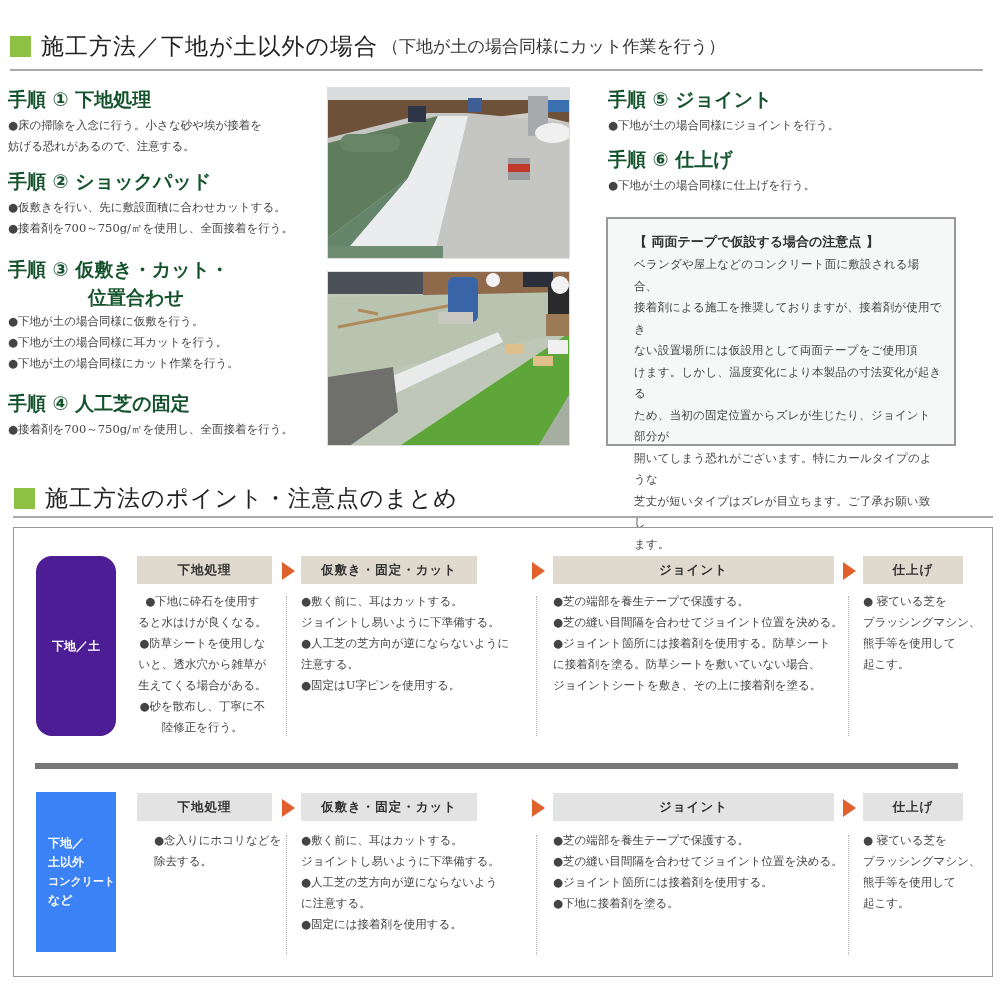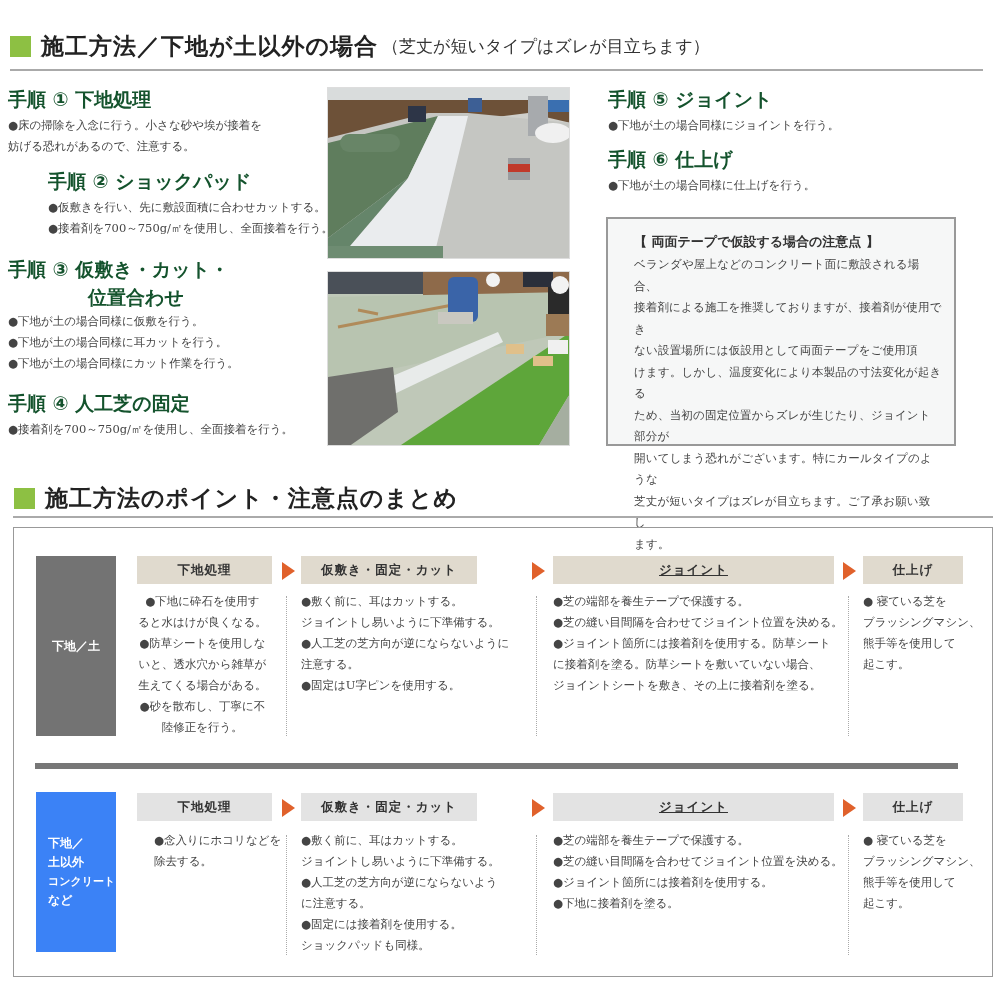--- a/index.html
+++ b/index.html
@@ -2,21 +2,21 @@
 <html><head>
 <meta charset="utf-8">
 <style>
   * { box-sizing: border-box; margin: 0; padding: 0; }
   html, body { width: 1000px; height: 1000px; background: #ffffff; overflow: hidden; }
   body { position: relative; font-family: "DejaVu Serif", "Liberation Serif", serif; color: #333; }
 
   
   .sec-head { position: absolute; left: 10px; display: flex; align-items: center; }
   .sq { width: 21px; height: 21px; background: #8dc043; margin-right: 10px; }
-  .sec-title { font-family: "DejaVu Sans", "Liberation Sans", sans-serif; font-weight: bold; font-size: 23px; color: #222; letter-spacing: 1px; }
+  .sec-title { font-family: "DejaVu Sans", "Liberation Sans", sans-serif; font-weight: normal; font-size: 23px; color: #222; letter-spacing: 1px; }
   .sec-sub { font-family: "DejaVu Sans", "Liberation Sans", sans-serif; font-size: 17px; color: #333; margin-left: 4px; }
   .rule { position: absolute; left: 10px; height: 2px; background: #aaa; }
 
   
   .step { position: absolute; }
   .step-title { font-family: "DejaVu Sans", "Liberation Sans", sans-serif; font-weight: bold; font-size: 19px; color: #14532d; line-height: 24px; white-space: nowrap; }
   .step-line { font-size: 11.5px; color: #444; line-height: 21px; white-space: nowrap; }
 
   
   .photo { position: absolute; border: 1px solid #ddd; overflow: hidden; }
@@ -24,59 +24,59 @@
   .ph2 { left: 327px; top: 271px; width: 243px; height: 175px; }
 
   
   .note { position: absolute; left: 606px; top: 217px; width: 350px; height: 229px; border: 2px solid #999; background: #f6f7f7; padding: 14px 12px 8px 26px; }
   .note-title { font-family: "DejaVu Sans", "Liberation Sans", sans-serif; font-weight: bold; font-size: 13px; color: #333; margin-bottom: 3px; }
   .note-body { font-size: 11.5px; line-height: 21.5px; color: #444; letter-spacing: 0.2px; }
 
   
   .sumbox { position: absolute; left: 13px; top: 527px; width: 980px; height: 450px; border: 1.5px solid #999; }
   .rowlabel { position: absolute; width: 80px; display: flex; align-items: center; color: #fff; font-family: "DejaVu Sans", "Liberation Sans", sans-serif; font-weight: bold; font-size: 12px; line-height: 19px; }
-  .rl1 { left: 36px; top: 556px; height: 180px; background: #737373; justify-content: center; }
+  .rl1 { left: 36px; top: 556px; height: 180px; background: #4c1d95; justify-content: center; border-radius: 16px; }
   .rl2 { left: 36px; top: 792px; height: 160px; background: #3b82f6; padding-left: 12px; }
 
   .hcell { position: absolute; height: 28px; display: flex; align-items: center; justify-content: center; font-family: "DejaVu Sans", "Liberation Sans", sans-serif; font-weight: bold; font-size: 12.5px; color: #333; letter-spacing: 1px; }
   .r1 .hcell { background: #e0dace; top: 556px; }
   .r2 .hcell { background: #e3e3e3; top: 793px; }
 
   .arrow { position: absolute; width: 0; height: 0; border-top: 9px solid transparent; border-bottom: 9px solid transparent; border-left: 13px solid #e0612b; }
   .r1 .arrow { top: 562px; }
   .r2 .arrow { top: 799px; }
 
   .body-cell { position: absolute; font-size: 11.5px; color: #444; line-height: 21px; white-space: nowrap; }
   .vdash { position: absolute; width: 0; border-left: 1.5px dotted #aaa; }
 
   .divider { position: absolute; left: 35px; top: 763px; width: 923px; height: 6px; background: #777; }
 
   .c1 { left: 137px; width: 135px; }
   .c2 { left: 301px; width: 176px; }
-  .c3 { left: 553px; width: 281px; text-decoration: underline; }
+  .c3 { left: 553px; width: 281px; }
   .c4 { left: 863px; width: 100px; }
 </style>
 </head>
 <body>
 
 <div class="sec-head" style="top:31px;">
   <div class="sq"></div>
   <span class="sec-title">施工方法／下地が土以外の場合</span>
-  <span class="sec-sub">（芝丈が短いタイプはズレが目立ちます）</span>
+  <span class="sec-sub">（下地が土の場合同様にカット作業を行う）</span>
 </div>
 <div class="rule" style="top:69px; width:973px;"></div>
 
 <div class="step" style="left:8px; top:87px;">
   <div class="step-title">手順 ① 下地処理</div>
   <div style="height:4px"></div>
   <div class="step-line">●床の掃除を入念に行う。小さな砂や埃が接着を</div>
   <div class="step-line">妨げる恐れがあるので、注意する。</div>
 </div>
 
-<div class="step" style="left:8px; top:169px;margin-left:40px;">
+<div class="step" style="left:8px; top:169px;">
   <div class="step-title">手順 ② ショックパッド</div>
   <div style="height:4px"></div>
   <div class="step-line">●仮敷きを行い、先に敷設面積に合わせカットする。</div>
   <div class="step-line">●接着剤を700～750g/㎡を使用し、全面接着を行う。</div>
 </div>
 
 <div class="step" style="left:8px; top:257px;">
   <div class="step-title">手順 ③ 仮敷き・カット・</div>
   <div class="step-title" style="padding-left:80px; margin-top:4px;">位置合わせ</div>
   <div style="height:2px"></div>
@@ -238,21 +238,20 @@
     <div>●念入りにホコリなどを</div>
     <div>除去する。</div>
   </div>
   <div class="vdash" style="left:286px; top:835px; height:120px;"></div>
   <div class="body-cell" style="left:301px; top:830px;">
     <div>●敷く前に、耳はカットする。</div>
     <div>ジョイントし易いように下準備する。</div>
     <div>●人工芝の芝方向が逆にならないよう</div>
     <div>に注意する。</div>
     <div>●固定には接着剤を使用する。</div>
-    <div>ショックパッドも同様。</div>
   </div>
   <div class="vdash" style="left:536px; top:835px; height:120px;"></div>
   <div class="body-cell" style="left:553px; top:830px;">
     <div>●芝の端部を養生テープで保護する。</div>
     <div>●芝の縫い目間隔を合わせてジョイント位置を決める。</div>
     <div>●ジョイント箇所には接着剤を使用する。</div>
     <div>●下地に接着剤を塗る。</div>
   </div>
   <div class="vdash" style="left:848px; top:835px; height:120px;"></div>
   <div class="body-cell" style="left:863px; top:830px;">

